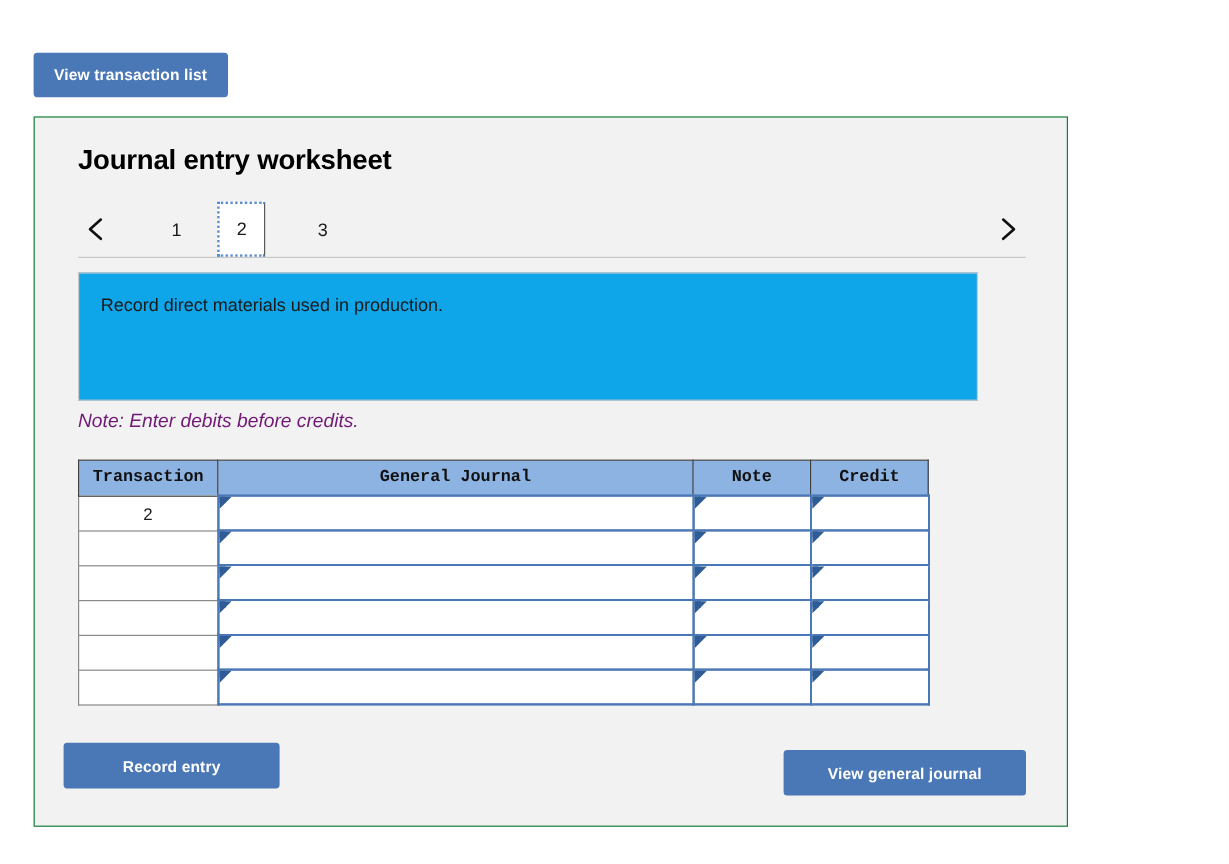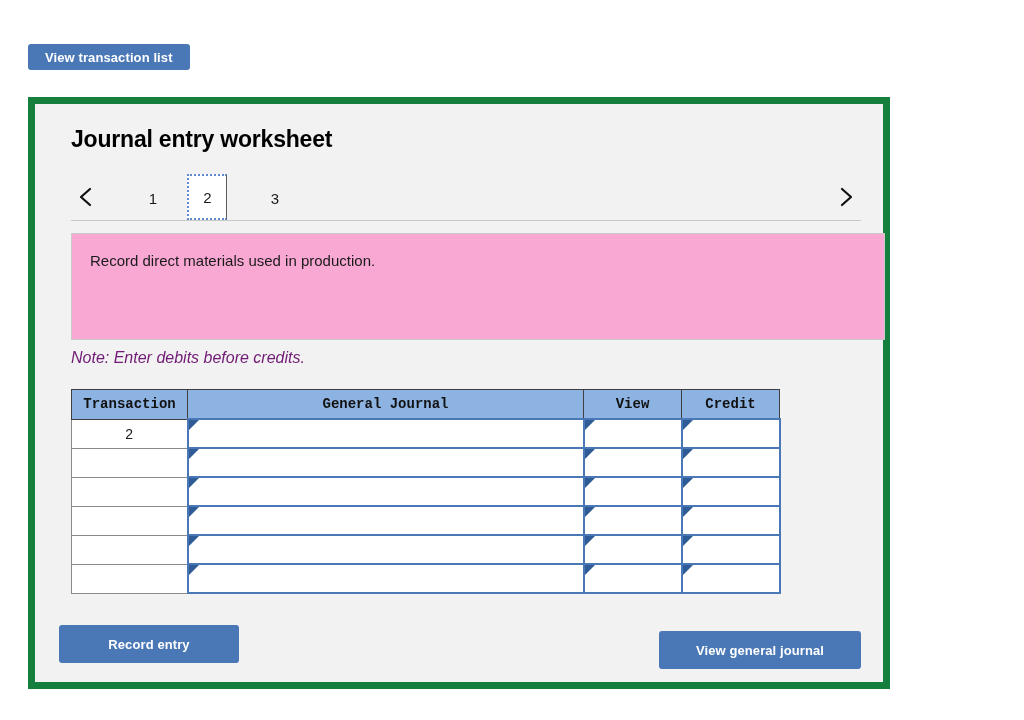--- a/index.html
+++ b/index.html
@@ -30,33 +30,33 @@
     border: none;
     border-radius: 3px;
     font-family: "Liberation Sans", sans-serif;
     font-weight: bold;
     font-size: 13px;
     letter-spacing: 0.1px;
     cursor: pointer;
     box-sizing: border-box;
   }
   .btn-view-transaction {
-    height: 26px;
+    height: 37px;
     padding: 0 17px;
   }
 
   
   .panel {
     position: absolute;
     left: 28px;
     top: 97px;
     width: 862px;
     height: 592px;
     background: #f2f2f2;
-    border: 7px solid #15803d;
+    border: 1px solid #15803d;
     box-sizing: border-box;
   }
 
   .panel-title {
     position: absolute;
     left: 36px;
     top: 22px;
     font-size: 23px;
     font-weight: bold;
     color: #000000;
@@ -118,23 +118,23 @@
     border-right: 1px solid #5a5a5a;
     height: 46px;
     top: 0px;
   }
 
   
   .prompt-box {
     position: absolute;
     left: 36px;
     top: 129px;
-    width: 814px;
+    width: 750px;
     height: 107px;
-    background: #f9a8d4;
+    background: #0ea5e9;
     border: 1px solid #c9c9c9;
     box-sizing: border-box;
   }
   .prompt-text {
     position: absolute;
     left: 18px;
     top: 18px;
     font-size: 15px;
     color: #1a1a1a;
   }
@@ -287,21 +287,21 @@
     <colgroup>
       <col class="col-txn">
         <col class="col-gj">
         <col class="col-deb">
         <col class="col-cred">
     </colgroup>
     <thead>
       <tr>
         <th>Transaction</th>
         <th>General Journal</th>
-        <th>View</th>
+        <th>Note</th>
         <th>Credit</th>
       </tr>
     </thead>
     <tbody>
 
       <tr>
         <td class="cell-txn">2</td>
         <td class="cell-input">
           <span class="tri"></span>
           <span class="fieldtxt"></span>

